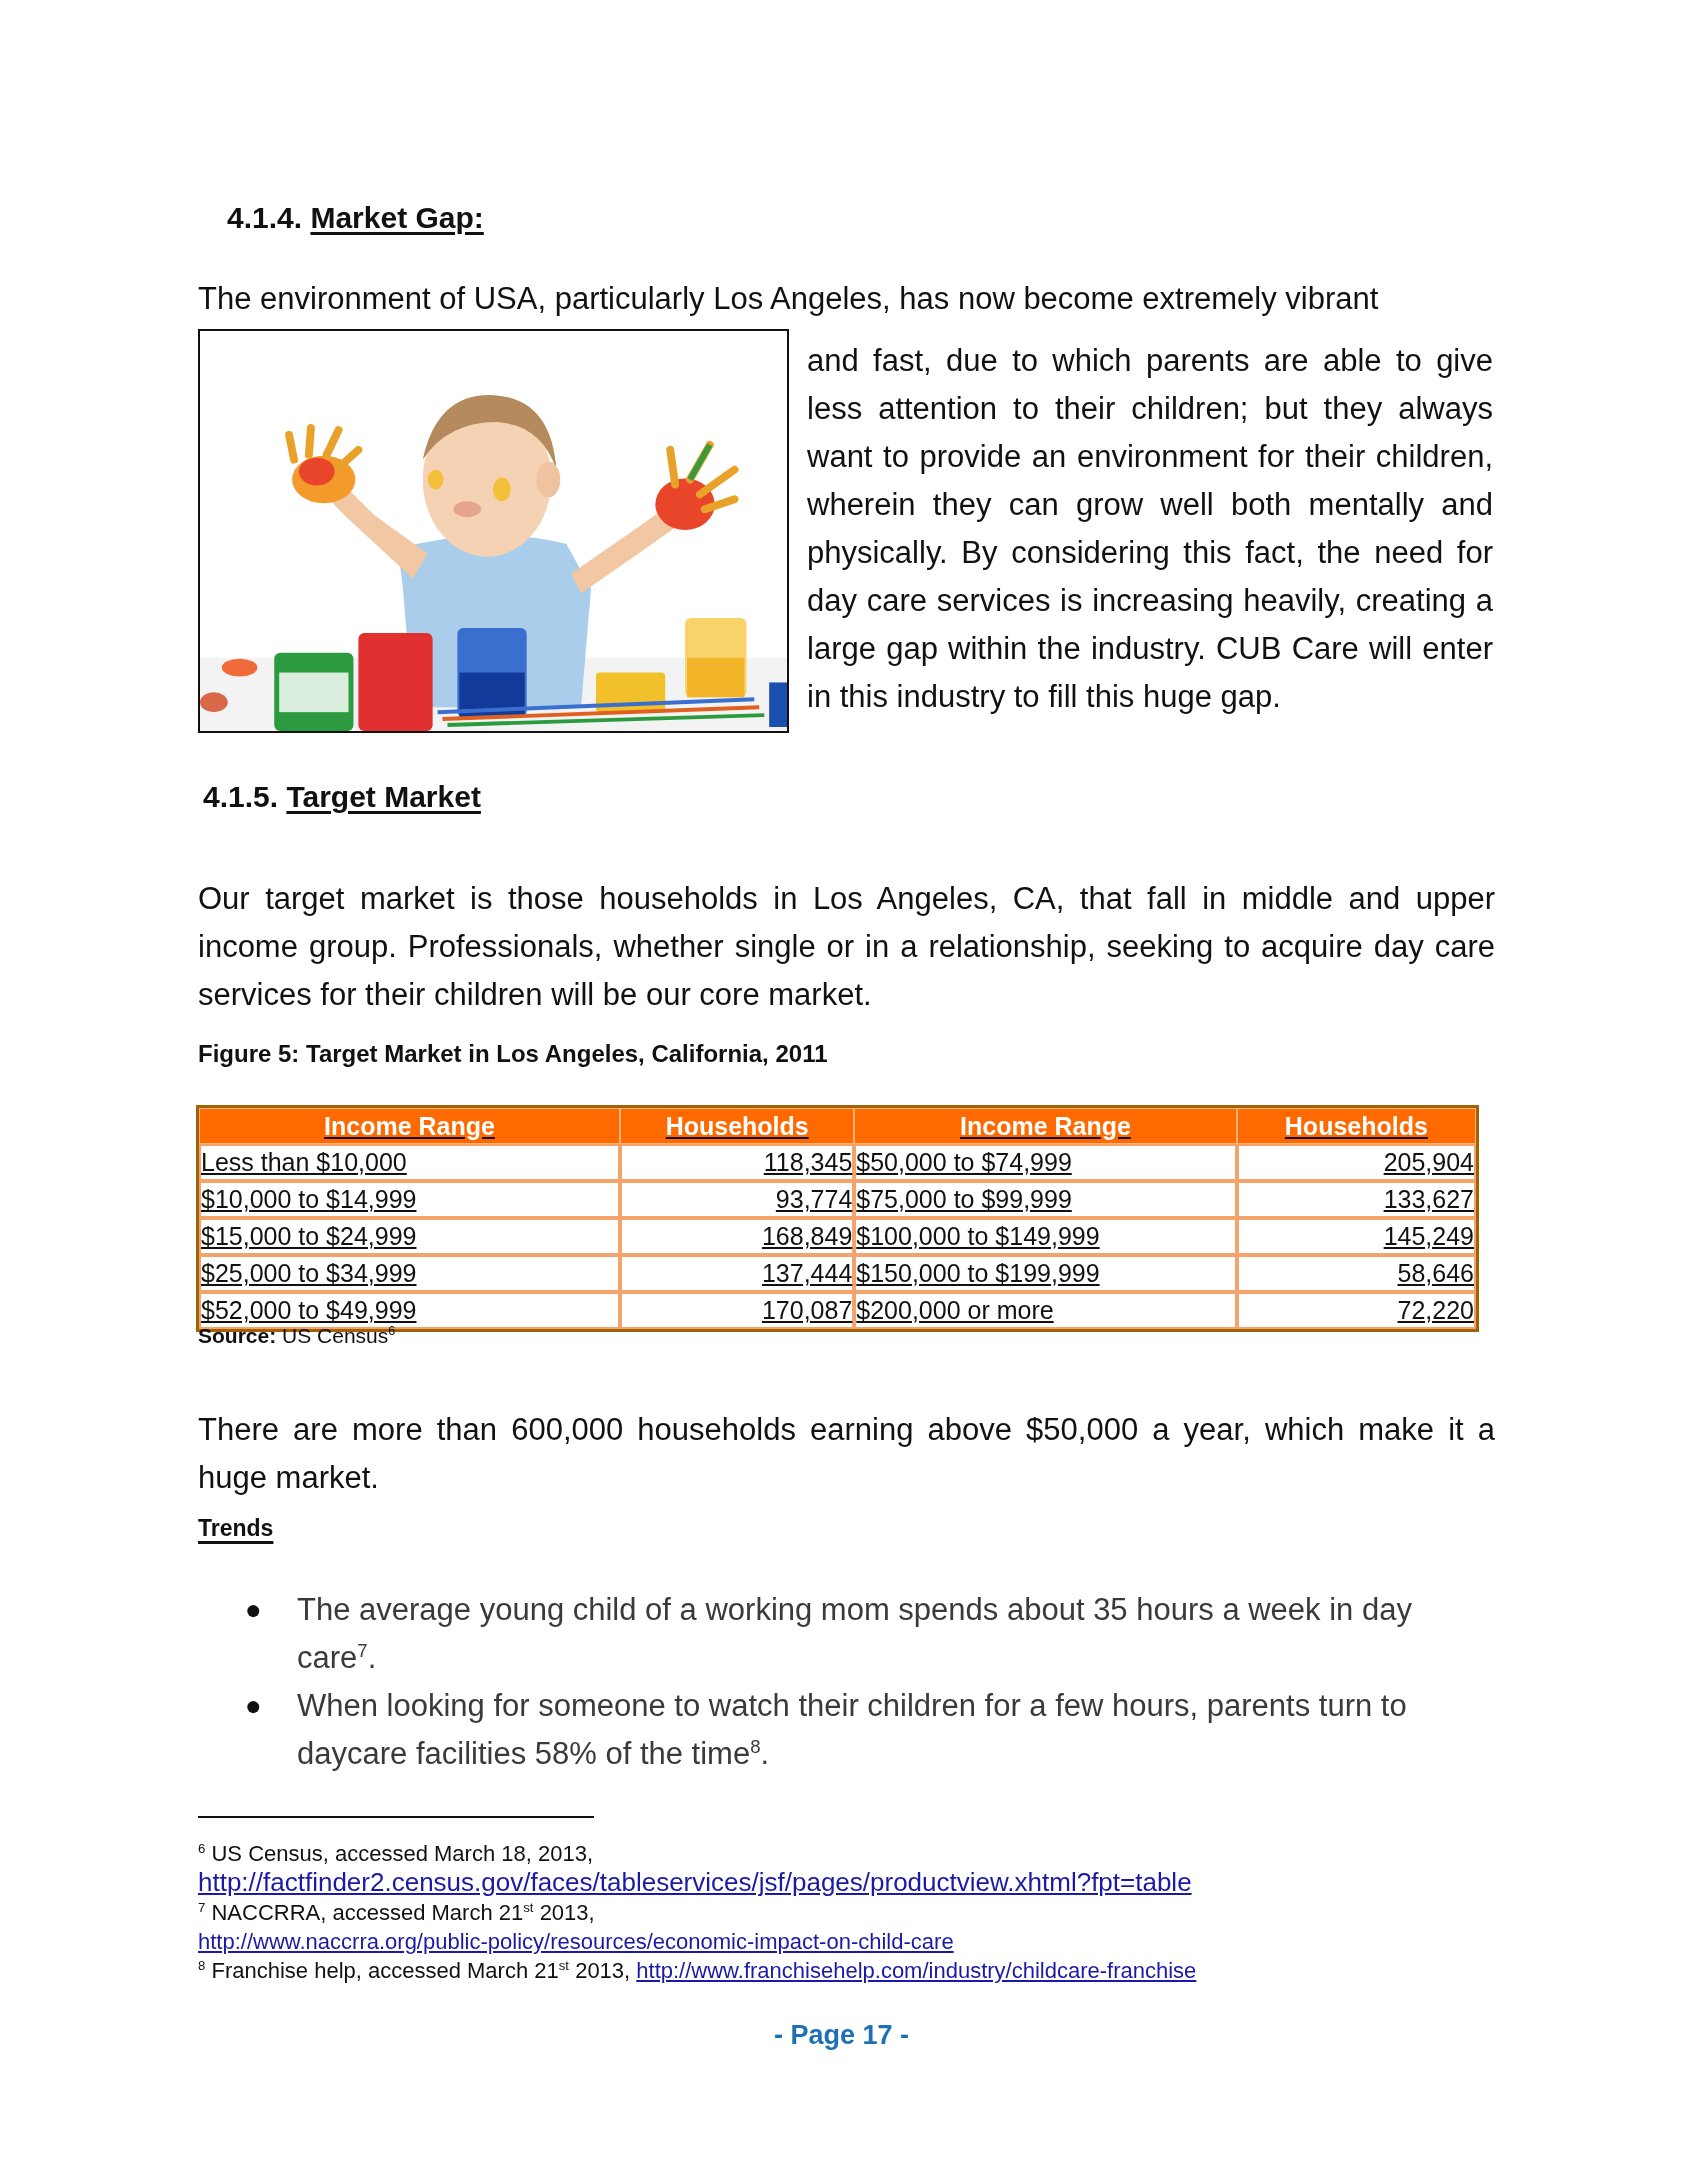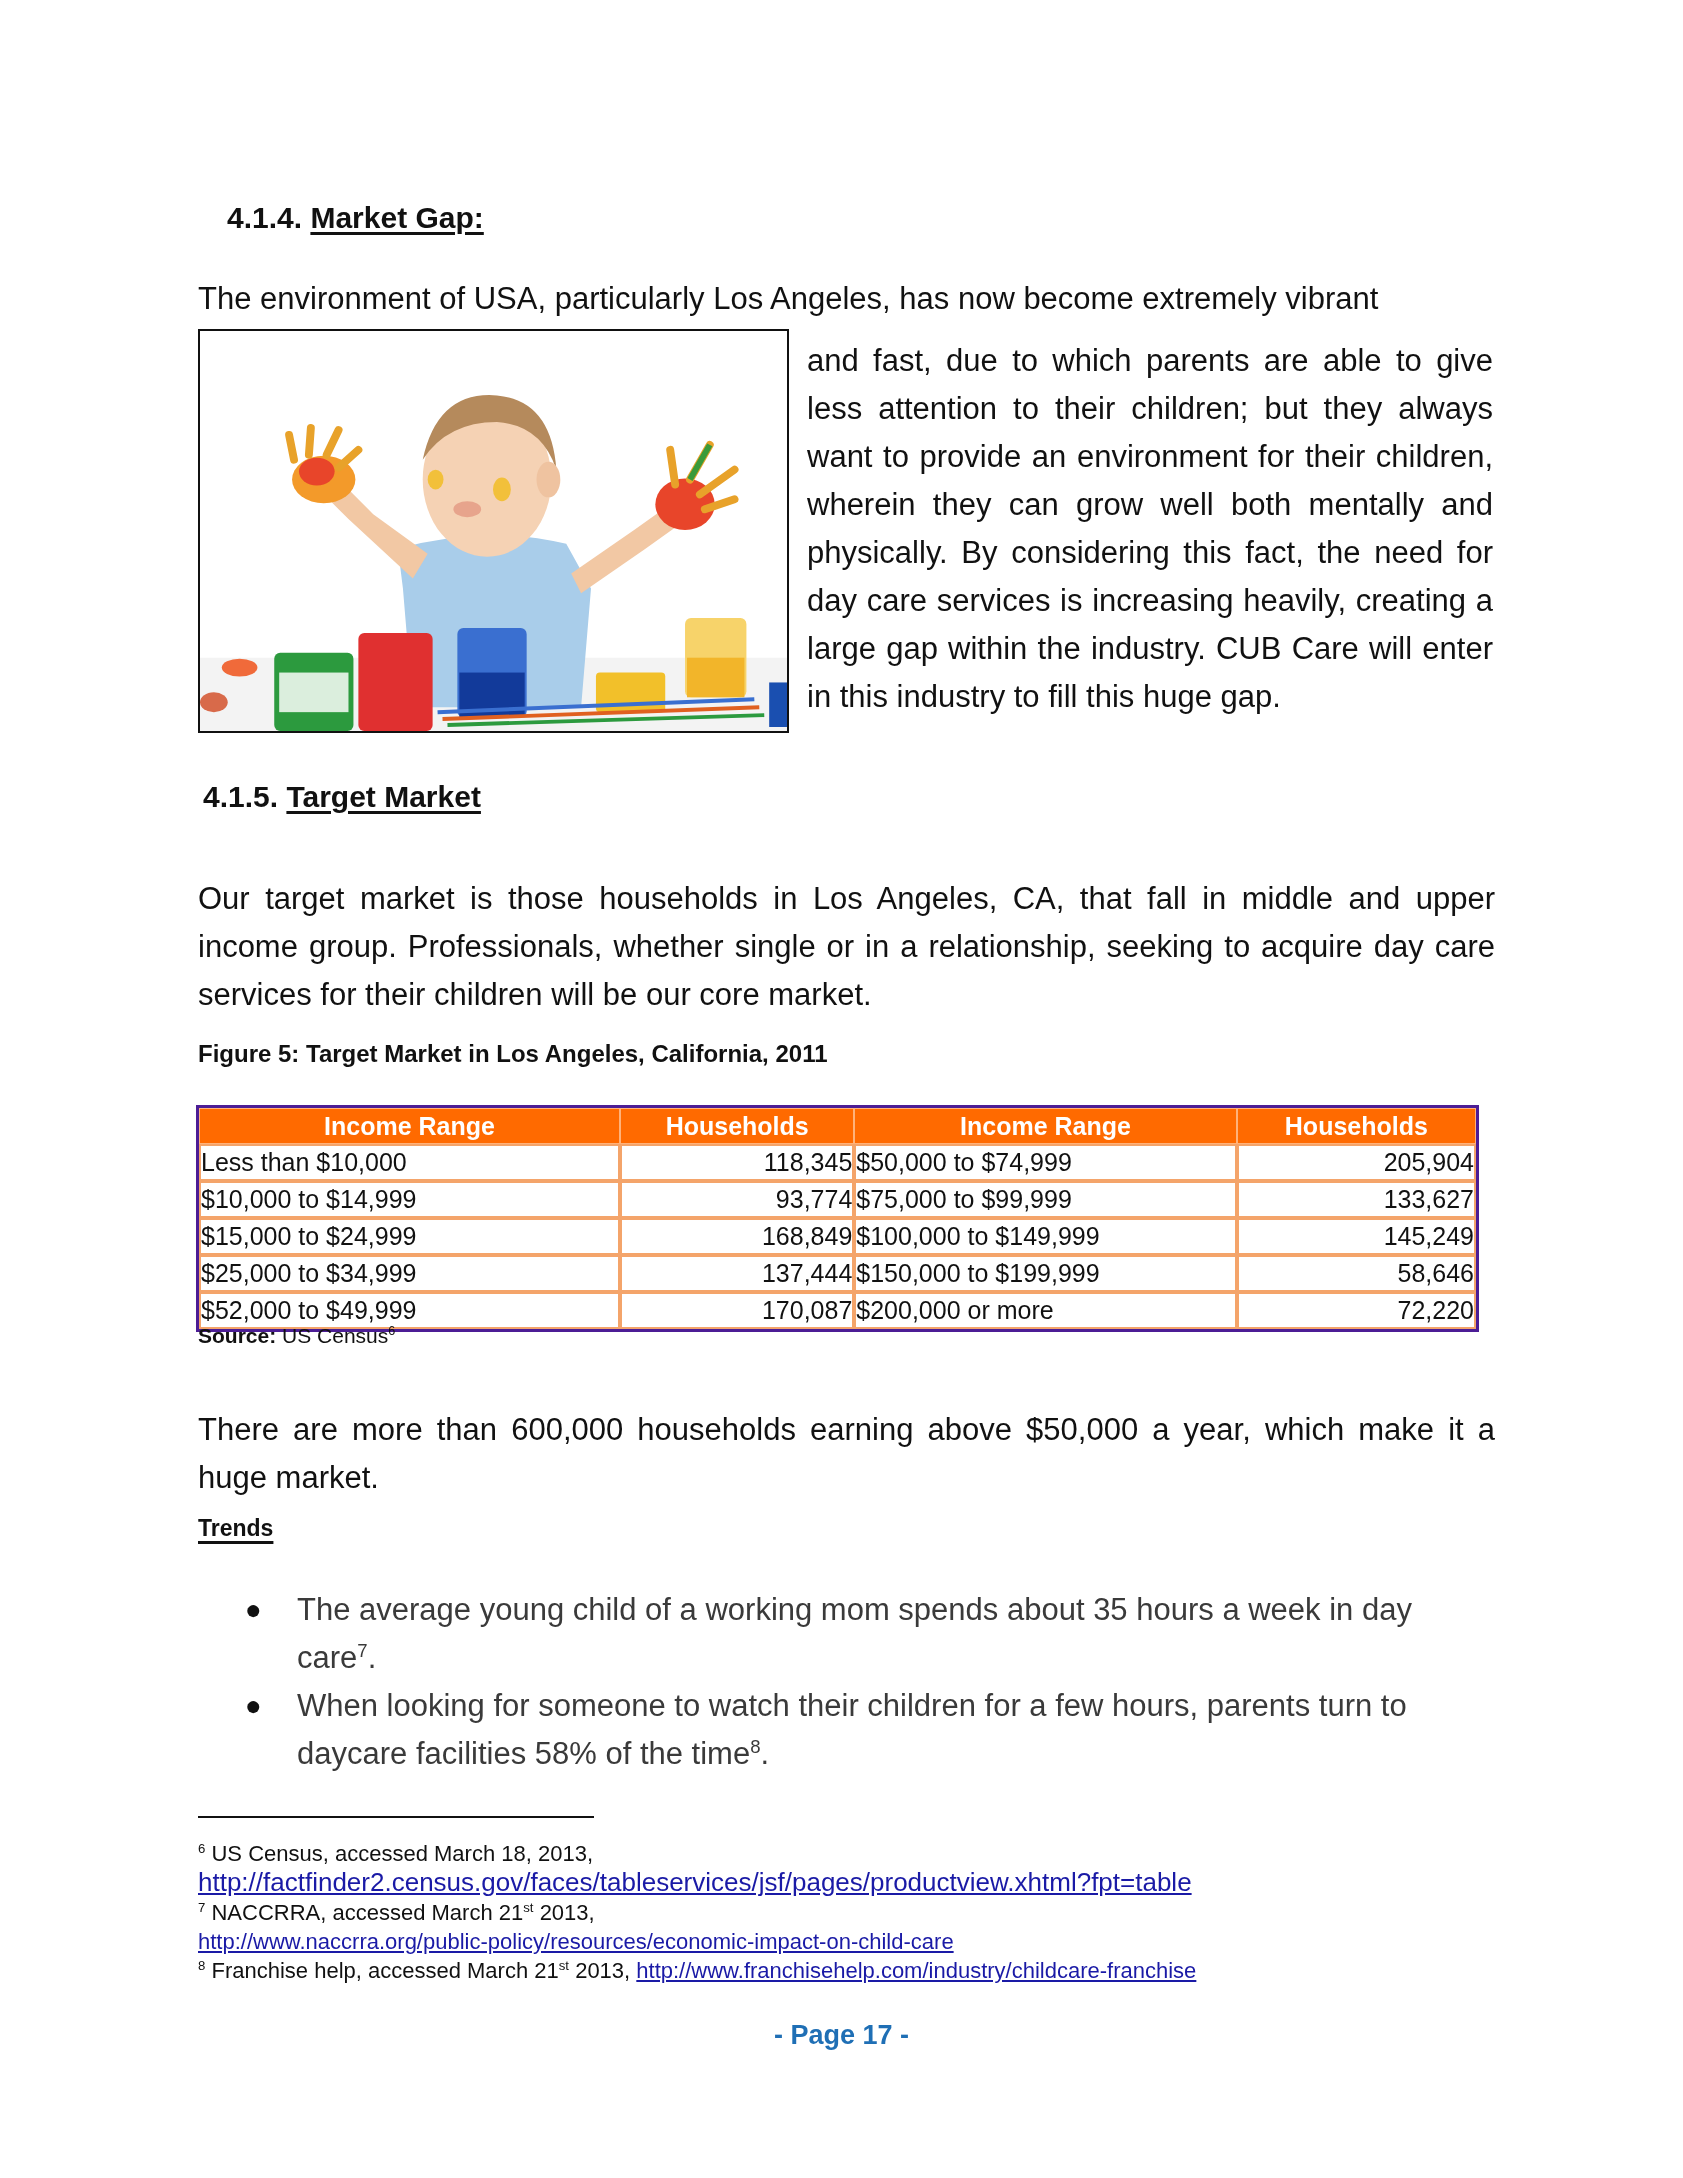--- a/index.html
+++ b/index.html
@@ -4,21 +4,21 @@
 <style>
   html, body { margin:0; padding:0; background:#ffffff; }
   body { width:1683px; height:2178px; position:relative; font-family:"Liberation Sans", sans-serif; color:#111; overflow:hidden; }
   .abs { position:absolute; }
   .h-sec { font-weight:bold; font-size:30px; color:#111; }
   .h-sec .u { text-decoration:underline; text-decoration-thickness:3px; text-underline-offset:4px; }
   .body-text { font-size:31px; line-height:48px; color:#111; }
   .just { text-align:justify; text-align-last:left;margin-top:14px; }
   .img-box { border:2px solid #111; box-sizing:border-box; background:#fff; overflow:hidden; }
   .fig-cap { font-weight:bold; font-size:24px; color:#111; }
-  table.inc { border-collapse:separate; border-spacing:0; border:3px solid #4c1d95; font-size:25px; }
+  table.inc { border-collapse:separate; border-spacing:0; border:3px solid #a16207; font-size:25px;text-decoration:underline; }
   table.inc th { background:#ff6a00; color:#fff; font-weight:bold; height:34px; padding:0 8px; border:1px solid #ffb27a; font-size:25px; }
   table.inc td { height:33px; padding:0 0; border:2px solid #f4a46a; color:#111; }
   table.inc td.num { text-align:right; }
   .source { font-size:21px; color:#111; }
   .source b { font-weight:bold; }
   sup { font-size:60%; line-height:0; }
   .trends-h { font-weight:bold; font-size:23px; text-decoration:underline; text-decoration-thickness:3px; text-underline-offset:5px; }
   ul.trends { list-style:none; margin:0; padding:0; }
   ul.trends li { position:relative; padding-left:99px; font-size:31px; line-height:48px; color:#3a3a3a; margin-bottom:0; }
   ul.trends li .bullet { position:absolute; left:47px; top:0; color:#111; font-size:28px; }

